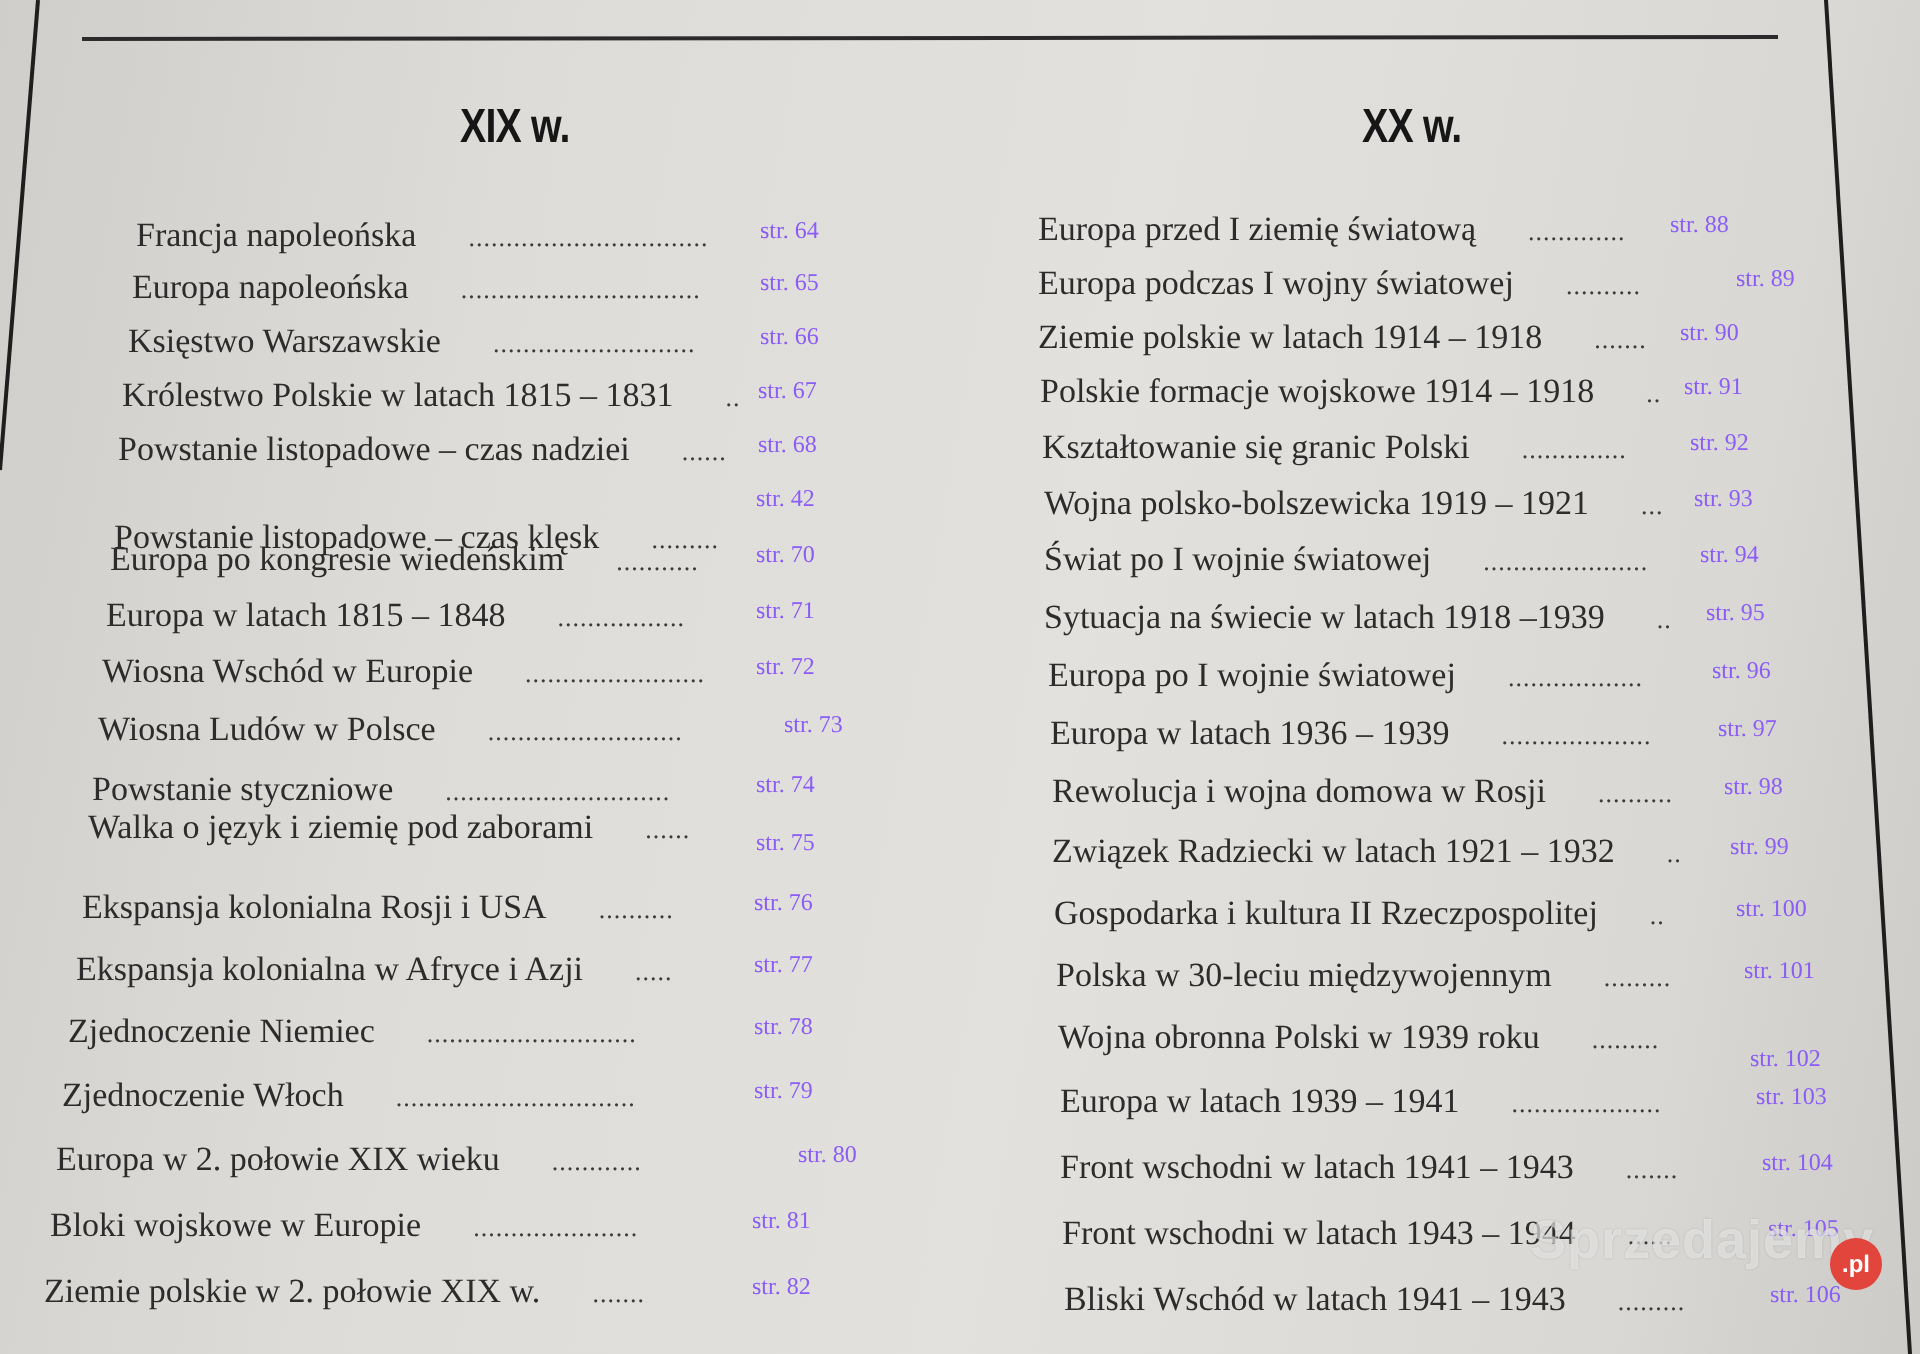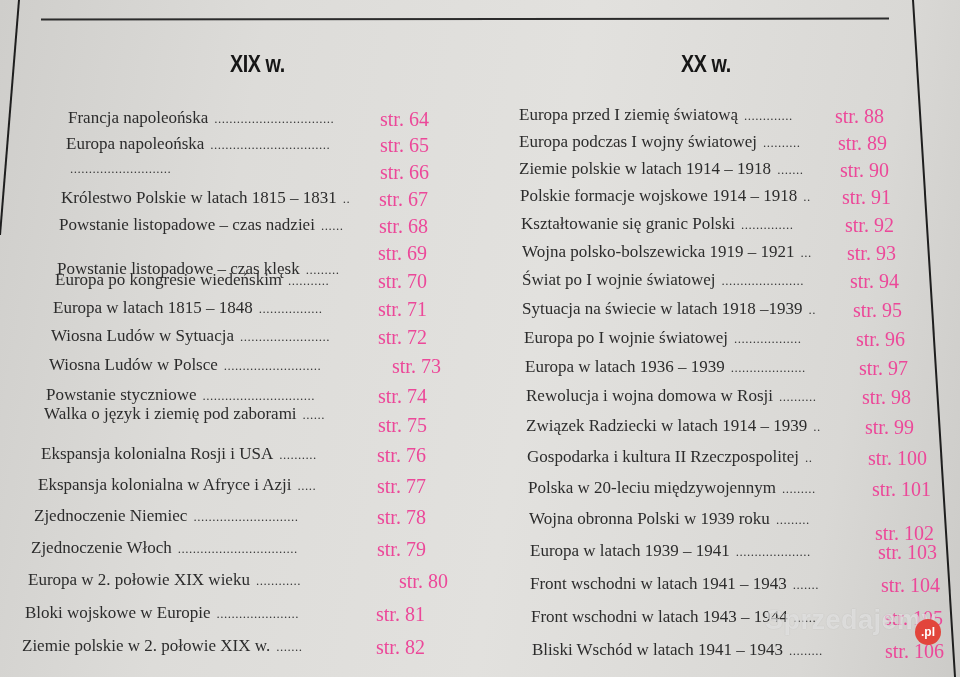--- a/index.html
+++ b/index.html
@@ -57,33 +57,34 @@
     .col-heading.left { left: 230px; }
     .col-heading.right { left: 681px; }
 
     .toc-row {
       position: absolute;
       display: flex;
       align-items: baseline;
       font-size: 17px;
       white-space: nowrap;
       color: #2c2c2c;
+      gap: 20px;
     }
     .toc-title { }
     .toc-dots {
       margin-left: 6px;
       letter-spacing: 0.5px;
       color: #3a3a3a;
       font-size: 13px;
     }
     .toc-page {
       position: absolute;
       white-space: nowrap;
-      font-size: 20px;
-      color: #ec4899;
+      font-size: 12px;
+      color: #8b5cf6;
     }
 
     .watermark {
       position: absolute;
       left: 765px;
       top: 605px;
       font-family: "Liberation Sans", "DejaVu Sans", sans-serif;
       font-weight: bold;
       font-size: 27px;
       color: rgba(255,255,255,0.55);
@@ -131,56 +132,57 @@
     </div>
   <div class="toc-page" style="left:380px;top:108px">str. 64</div>
 
   <div class="toc-row" style="left:66px;top:134px">
       <span class="toc-title">Europa napoleońska</span>
       <span class="toc-dots">................................</span>
     </div>
   <div class="toc-page" style="left:380px;top:134px">str. 65</div>
 
   <div class="toc-row" style="left:64px;top:161px">
+      <span class="toc-title">Księstwo Warszawskie</span>
       <span class="toc-dots">...........................</span>
     </div>
   <div class="toc-page" style="left:380px;top:161px">str. 66</div>
 
   <div class="toc-row" style="left:61px;top:188px">
       <span class="toc-title">Królestwo Polskie w latach 1815 – 1831</span>
       <span class="toc-dots">..</span>
     </div>
   <div class="toc-page" style="left:379px;top:188px">str. 67</div>
 
   <div class="toc-row" style="left:59px;top:215px">
       <span class="toc-title">Powstanie listopadowe – czas nadziei</span>
       <span class="toc-dots">......</span>
     </div>
   <div class="toc-page" style="left:379px;top:215px">str. 68</div>
 
   <div class="toc-row" style="left:57px;top:259px">
       <span class="toc-title">Powstanie listopadowe – czas klęsk</span>
       <span class="toc-dots">.........</span>
     </div>
-  <div class="toc-page" style="left:378px;top:242px">str. 69</div>
+  <div class="toc-page" style="left:378px;top:242px">str. 42</div>
 
   <div class="toc-row" style="left:55px;top:270px">
       <span class="toc-title">Europa po kongresie wiedeńskim</span>
       <span class="toc-dots">...........</span>
     </div>
   <div class="toc-page" style="left:378px;top:270px">str. 70</div>
 
   <div class="toc-row" style="left:53px;top:298px">
       <span class="toc-title">Europa w latach 1815 – 1848</span>
       <span class="toc-dots">.................</span>
     </div>
   <div class="toc-page" style="left:378px;top:298px">str. 71</div>
 
   <div class="toc-row" style="left:51px;top:326px">
-      <span class="toc-title">Wiosna Ludów w Sytuacja</span>
+      <span class="toc-title">Wiosna Wschód w Europie</span>
       <span class="toc-dots">........................</span>
     </div>
   <div class="toc-page" style="left:378px;top:326px">str. 72</div>
 
   <div class="toc-row" style="left:49px;top:355px">
       <span class="toc-title">Wiosna Ludów w Polsce</span>
       <span class="toc-dots">..........................</span>
     </div>
   <div class="toc-page" style="left:392px;top:355px">str. 73</div>
 
@@ -243,21 +245,21 @@
   <div class="toc-row" style="left:519px;top:105px">
       <span class="toc-title">Europa przed I ziemię światową</span>
       <span class="toc-dots">.............</span>
     </div>
   <div class="toc-page" style="left:835px;top:105px">str. 88</div>
 
   <div class="toc-row" style="left:519px;top:132px">
       <span class="toc-title">Europa podczas I wojny światowej</span>
       <span class="toc-dots">..........</span>
     </div>
-  <div class="toc-page" style="left:838px;top:132px">str. 89</div>
+  <div class="toc-page" style="left:868px;top:132px">str. 89</div>
 
   <div class="toc-row" style="left:519px;top:159px">
       <span class="toc-title">Ziemie polskie w latach 1914 – 1918</span>
       <span class="toc-dots">.......</span>
     </div>
   <div class="toc-page" style="left:840px;top:159px">str. 90</div>
 
   <div class="toc-row" style="left:520px;top:186px">
       <span class="toc-title">Polskie formacje wojskowe 1914 – 1918</span>
       <span class="toc-dots">..</span>
@@ -300,33 +302,33 @@
     </div>
   <div class="toc-page" style="left:859px;top:357px">str. 97</div>
 
   <div class="toc-row" style="left:526px;top:386px">
       <span class="toc-title">Rewolucja i wojna domowa w Rosji</span>
       <span class="toc-dots">..........</span>
     </div>
   <div class="toc-page" style="left:862px;top:386px">str. 98</div>
 
   <div class="toc-row" style="left:526px;top:416px">
-      <span class="toc-title">Związek Radziecki w latach 1914 – 1939</span>
+      <span class="toc-title">Związek Radziecki w latach 1921 – 1932</span>
       <span class="toc-dots">..</span>
     </div>
   <div class="toc-page" style="left:865px;top:416px">str. 99</div>
 
   <div class="toc-row" style="left:527px;top:447px">
       <span class="toc-title">Gospodarka i kultura II Rzeczpospolitej</span>
       <span class="toc-dots">..</span>
     </div>
   <div class="toc-page" style="left:868px;top:447px">str. 100</div>
 
   <div class="toc-row" style="left:528px;top:478px">
-      <span class="toc-title">Polska w 20-leciu międzywojennym</span>
+      <span class="toc-title">Polska w 30-leciu międzywojennym</span>
       <span class="toc-dots">.........</span>
     </div>
   <div class="toc-page" style="left:872px;top:478px">str. 101</div>
 
   <div class="toc-row" style="left:529px;top:509px">
       <span class="toc-title">Wojna obronna Polski w 1939 roku</span>
       <span class="toc-dots">.........</span>
     </div>
   <div class="toc-page" style="left:875px;top:522px">str. 102</div>
 

